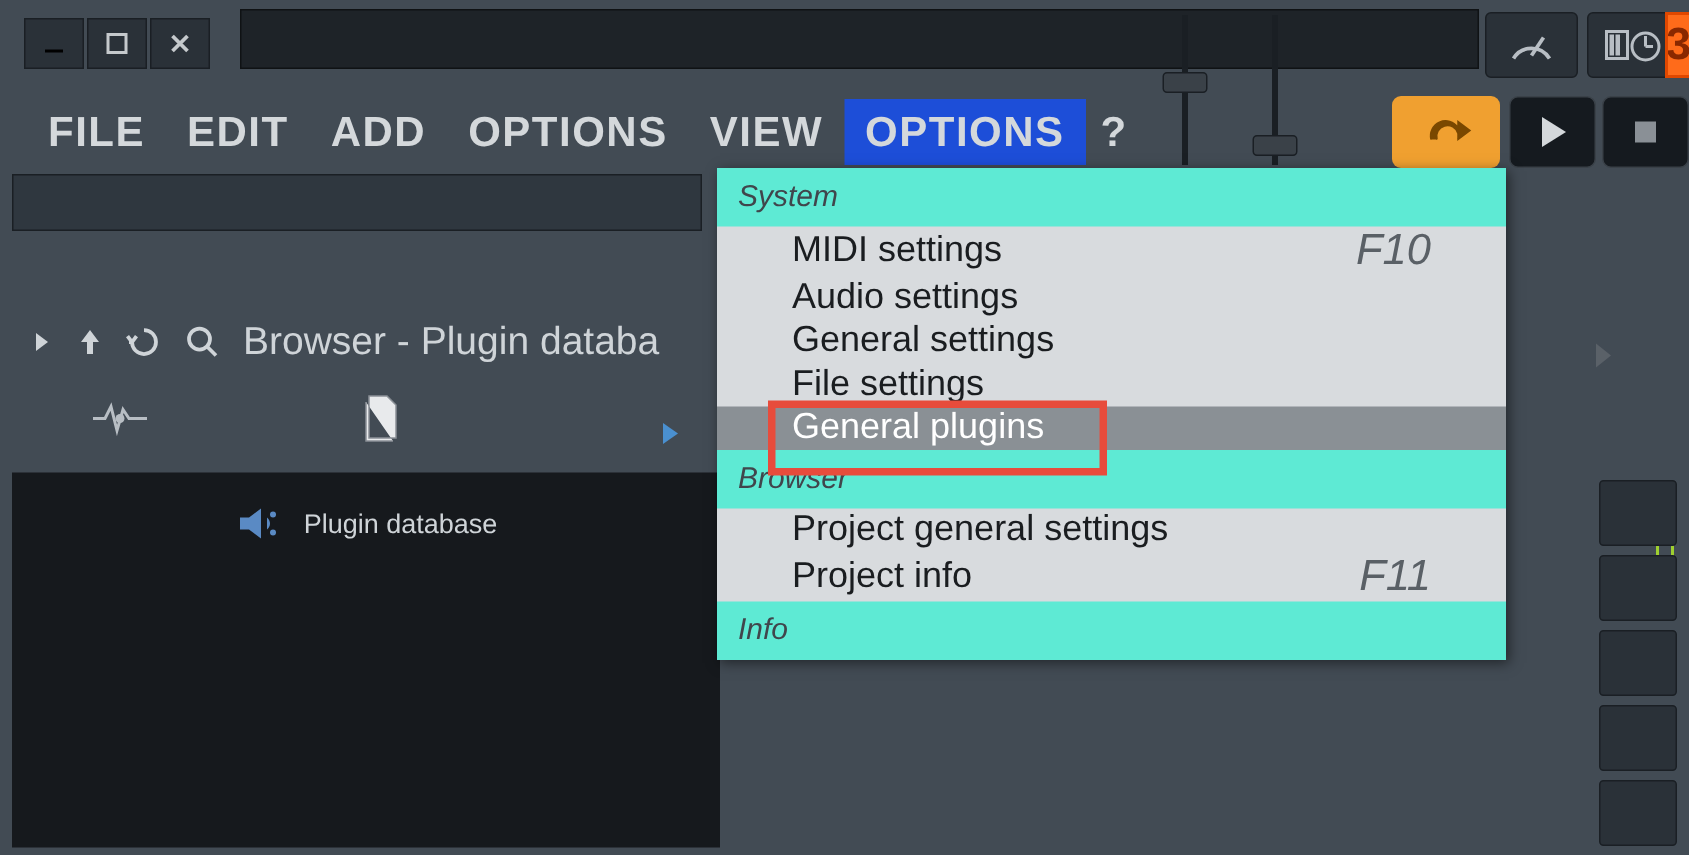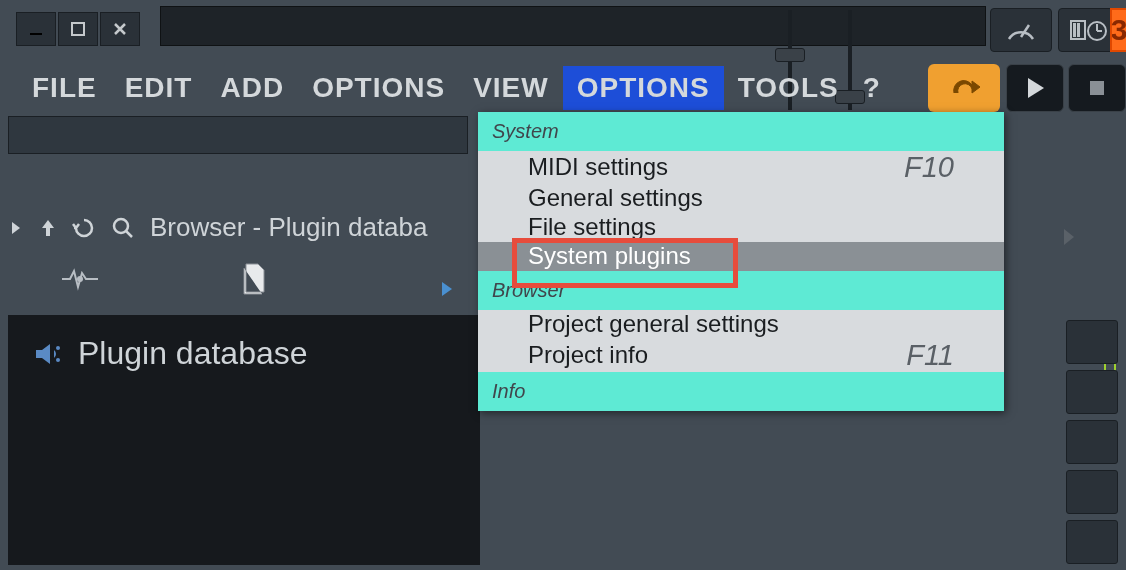--- a/index.html
+++ b/index.html
@@ -11,32 +11,32 @@
 
 .title-bar-area { position: absolute; top: 6px; left: 160px; right: 140px; height: 40px; background: #1e2328; border: 1px solid #0f1214; }
 
 .menubar { position: absolute; top: 62px; left: 0; display: flex; padding: 4px 18px; gap: 0; }
 .menu-item { color: #d4d8db; font-size: 28px; font-weight: bold; letter-spacing: 1px; padding: 6px 14px; cursor: pointer; }
 .menu-item.active { background: #1d4ed8; }
 .menu-item.help { font-size: 28px; padding: 6px 10px; }
 
 .toolbar-strip { position: absolute; top: 116px; left: 8px; width: 460px; height: 38px; background: #2f373f; border: 1px solid #1a1f24; }
 
-.browser-header { position: absolute; top: 212px; left: 8px; display: flex; align-items: center; gap: 14px; color: #cfd4d8; font-size: 26px; }
+.browser-header { position: absolute; top: 212px; left: 20px; display: flex; align-items: center; gap: 14px; color: #cfd4d8; font-size: 26px; }
 .browser-header svg { fill: #cfd4d8; }
 .browser-title { font-weight: normal; }
 
 .browser-icons { position: absolute; top: 262px; left: 60px; display: flex; gap: 140px; align-items: center; }
 .browser-icons svg { fill: #b8bec4; }
 
 .arrow-right-small { position: absolute; top: 280px; left: 440px; }
 .arrow-right-small svg { fill: #4a90d0; }
 
 .content-area { position: absolute; top: 315px; left: 8px; width: 472px; height: 250px; background: #16191d; }
-.plugin-db { display: flex; align-items: center; gap: 14px; padding: 20px 24px; color: #cfd4d8; font-size: 32px; }
+.plugin-db { display: flex; align-items: center; gap: 14px; padding: 20px 24px; color: #cfd4d8; font-size: 18px; justify-content: center; }
 .plugin-db svg { fill: #5a8ac4; }
 
 .dropdown-menu { position: absolute; top: 112px; left: 478px; width: 526px; background: #d8dbde; box-shadow: 2px 2px 8px rgba(0,0,0,0.5); z-index: 100; }
 .menu-section-header { background: #5eead4; color: #40464c; font-size: 20px; padding: 8px 14px; font-style: italic; }
 .menu-option { display: flex; justify-content: space-between; align-items: center; padding: 0 50px; color: #1a1d20; font-size: 24px; cursor: pointer; }
 .menu-option .label { border-bottom: 1px dotted transparent; }
 .menu-option.hovered { background: #8a9095; color: #fff; }
 .menu-option .shortcut { font-style: italic; color: #5a6066; font-size: 29px; }
 .highlight-box { position: absolute; border: 5px solid #e74c3c; pointer-events: none; }
 .top-right-icons { position: absolute; top: 8px; right: 6px; display: flex; gap: 6px; }
@@ -98,21 +98,20 @@
   </div>
 </div>
 
 <div class="menubar">
   <div class="menu-item">FILE</div>
   <div class="menu-item">EDIT</div>
   <div class="menu-item">ADD</div>
   <div class="menu-item">OPTIONS</div>
   <div class="menu-item">VIEW</div>
   <div class="menu-item active">OPTIONS</div>
-  <div class="menu-item">TOOLS</div>
   <div class="menu-item help">?</div>
 </div>
 
 <div class="toolbar-strip"></div>
 
 <div class="browser-header">
   <svg width="16" height="20" viewBox="0 0 16 20">
       <path d="M4 4 L12 10 L4 16 Z"></path>
     </svg>
   <svg width="20" height="24" viewBox="0 0 20 24">
@@ -155,27 +154,30 @@
   </div>
 </div>
 
 <div class="dropdown-menu">
   <div class="menu-section-header">System</div>
   <div class="menu-option">
     <span class="label">MIDI settings</span>
     <span class="shortcut">F10</span>
   </div>
   <div class="menu-option">
+    <span class="label">Audio settings</span>
+  </div>
+  <div class="menu-option">
     <span class="label">General settings</span>
   </div>
   <div class="menu-option">
     <span class="label">File settings</span>
   </div>
   <div class="menu-option hovered" style="position:relative">
-    <span class="label">System plugins</span>
+    <span class="label">General plugins</span>
     <div class="highlight-box" style="top:-4px;left:34px;width:226px;height:50px"></div>
   </div>
   <div class="menu-section-header">Browser</div>
   <div class="menu-option">
     <span class="label">Project general settings</span>
   </div>
   <div class="menu-option">
     <span class="label">Project info</span>
     <span class="shortcut">F11</span>
   </div>

